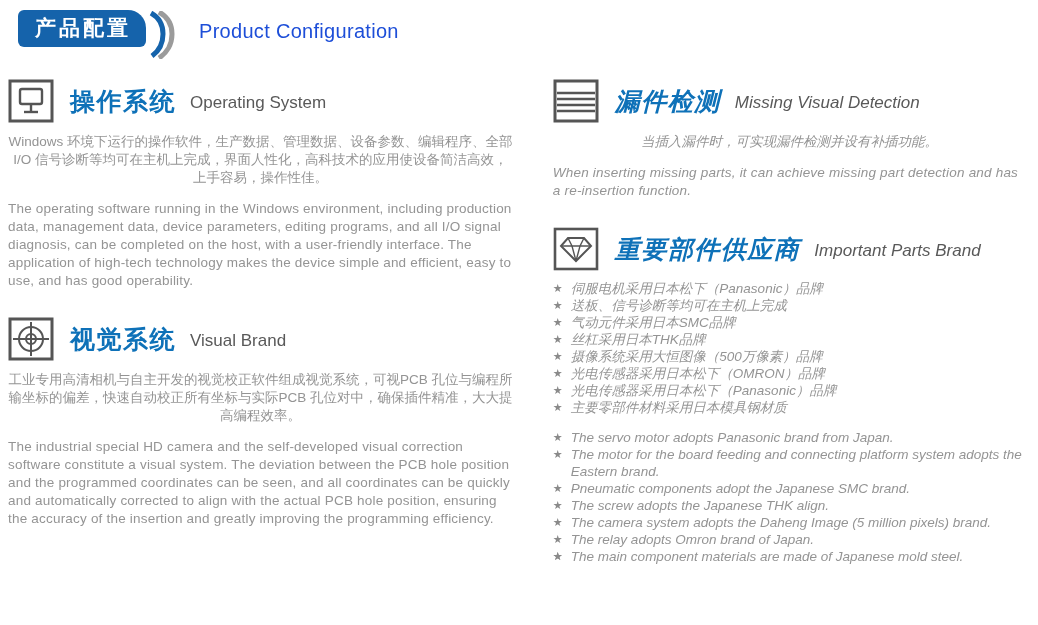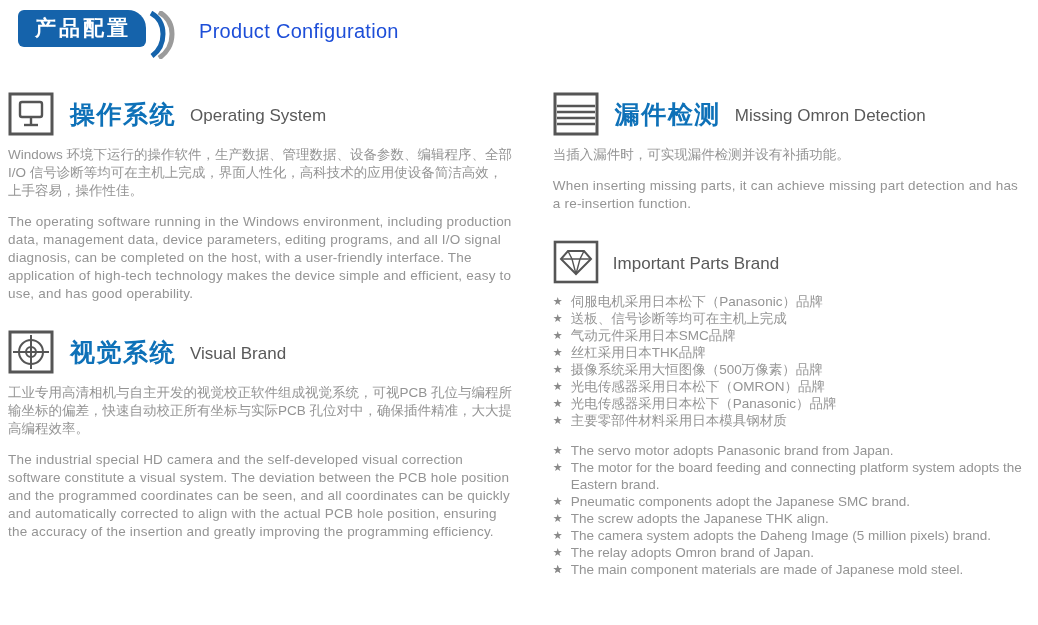--- a/index.html
+++ b/index.html
@@ -20,38 +20,38 @@
     border-radius:6px 18px 6px 6px;
     line-height:22px;
   }
   .badge-swoosh { margin-left:3px; margin-top:1px; }
   .page-title {
     font-size:20px; color:#1d4ed8; margin-left:24px; margin-top:10px;
     letter-spacing:0.3px;
   }
 
   
-  .columns { display:flex; margin-top:32px; }
+  .columns { display:flex; margin-top:19px; }
   .col-left  { width:510px; }
-  .col-right { width:478px; margin-left:40px; }
+  .col-right { width:478px; margin-left:40px;font-style:italic; }
 
   
   .sec-head { display:flex; align-items:center; }
   .icon-box { width:46px; height:44px; flex:0 0 auto; }
   .sec-title-zh {
     font-size:25px; font-weight:bold; color:#0e71b8;
     margin-left:16px; letter-spacing:1.5px; white-space:nowrap;
   }
   .sec-title-en {
     font-size:17px; color:#595959; margin-left:14px; margin-top:3px; white-space:nowrap;
   }
 
   
   .para { font-size:13.5px; line-height:18px; color:#949494; }
-  .para.zh { margin-top:10px; }
+  .para.zh { margin-top:10px;text-align:center; }
   .para.en { margin-top:13px; letter-spacing:0.2px; }
 
   .sec { margin-bottom:0; }
   .sec + .sec { margin-top:27px; }
 
   
   .star-list { list-style:none; margin-top:9px; }
   .star-list.en { margin-top:13px; }
   .star-item {
     position:relative; padding-left:18px;
@@ -123,35 +123,36 @@
           <span class="icon-box">
             <svg width="46" height="44" viewBox="0 0 46 44">
               <rect x="2" y="2" width="42" height="40" fill="none" stroke="#555555" stroke-width="3"></rect>
               <line x1="4" y1="14" x2="42" y2="14" stroke="#555555" stroke-width="2.4"></line>
               <line x1="4" y1="20" x2="42" y2="20" stroke="#555555" stroke-width="2.4"></line>
               <line x1="4" y1="26" x2="42" y2="26" stroke="#555555" stroke-width="2.4"></line>
               <line x1="4" y1="32" x2="42" y2="32" stroke="#555555" stroke-width="2.4"></line>
             </svg>
           </span>
           <span class="sec-title-zh">漏件检测</span>
-          <span class="sec-title-en">Missing Omron Detection</span>
+          <span class="sec-title-en">Missing Visual Detection</span>
         </div>
         <p class="para zh">当插入漏件时，可实现漏件检测并设有补插功能。</p>
         <p class="para en">When inserting missing parts, it can achieve missing part detection and has a re-insertion function.</p>
       </div>
 
       <div class="sec">
         <div class="sec-head">
           <span class="icon-box">
             <svg width="46" height="44" viewBox="0 0 46 44">
               <rect x="2" y="2" width="42" height="40" fill="none" stroke="#555555" stroke-width="2.6"></rect>
               <path d="M15 11 L31 11 L38 19 L23 34 L8 19 Z" fill="none" stroke="#555555" stroke-width="2"></path>
               <path d="M8 19 L38 19 M15 11 L19 19 L23 34 M31 11 L27 19 L23 34" fill="none" stroke="#555555" stroke-width="1.4"></path>
             </svg>
           </span>
+          <span class="sec-title-zh">重要部件供应商</span>
           <span class="sec-title-en">Important Parts Brand</span>
         </div>
 
         <ul class="star-list zh">
 
             <li class="star-item">
               <span class="star">★</span>
               <span class="item-text">伺服电机采用日本松下（Panasonic）品牌</span>
             </li>
 

